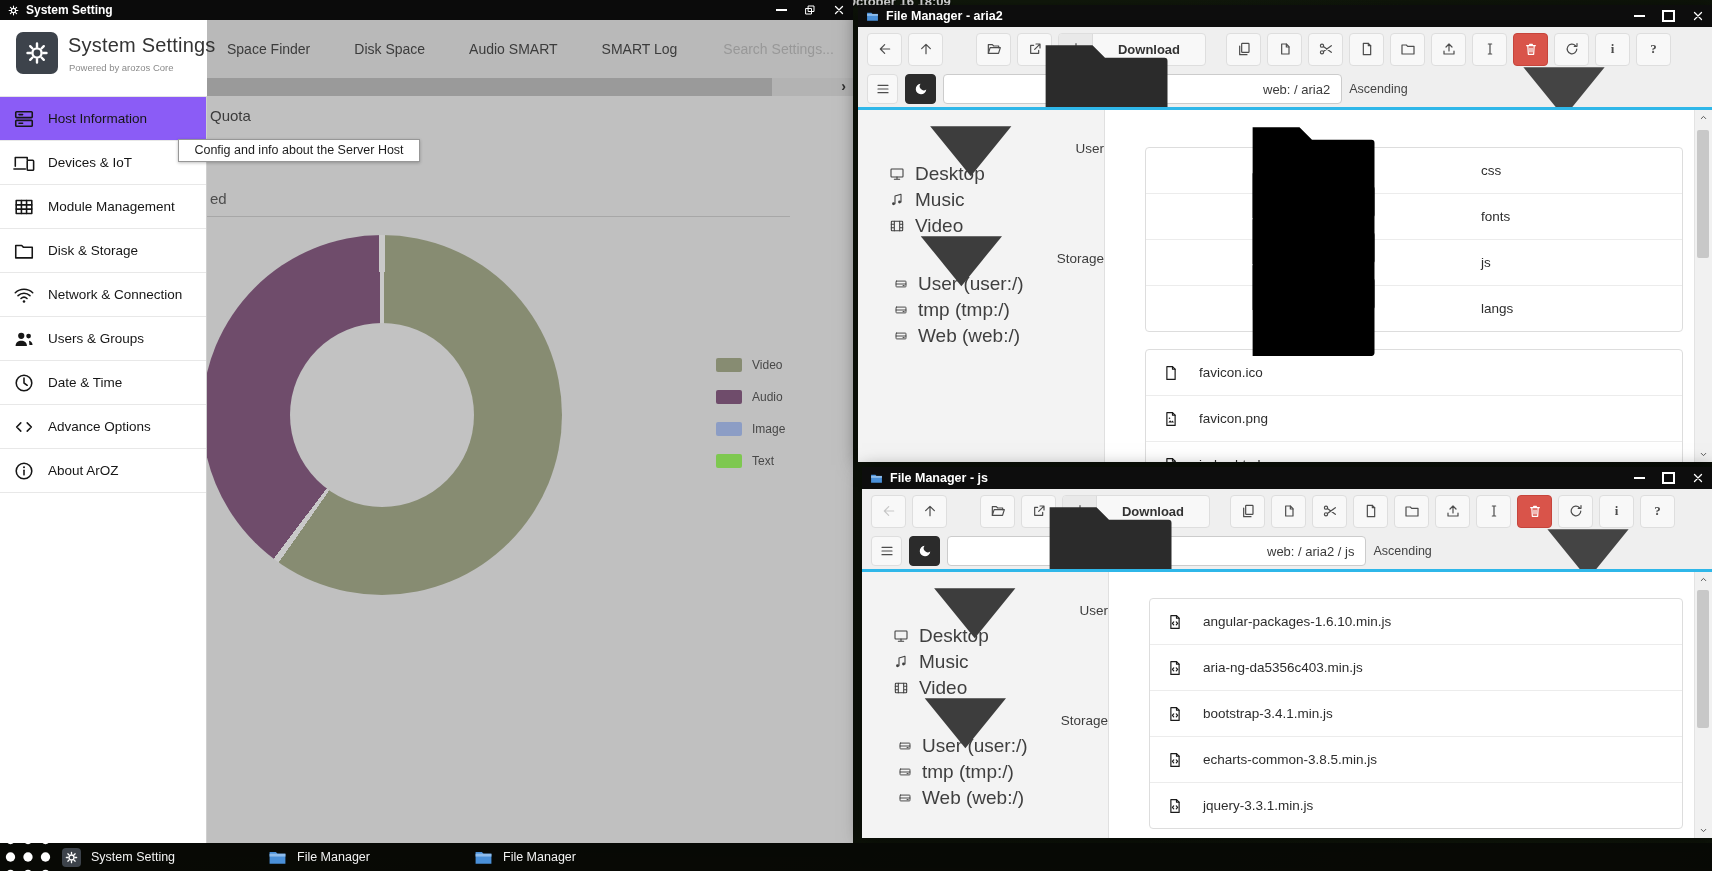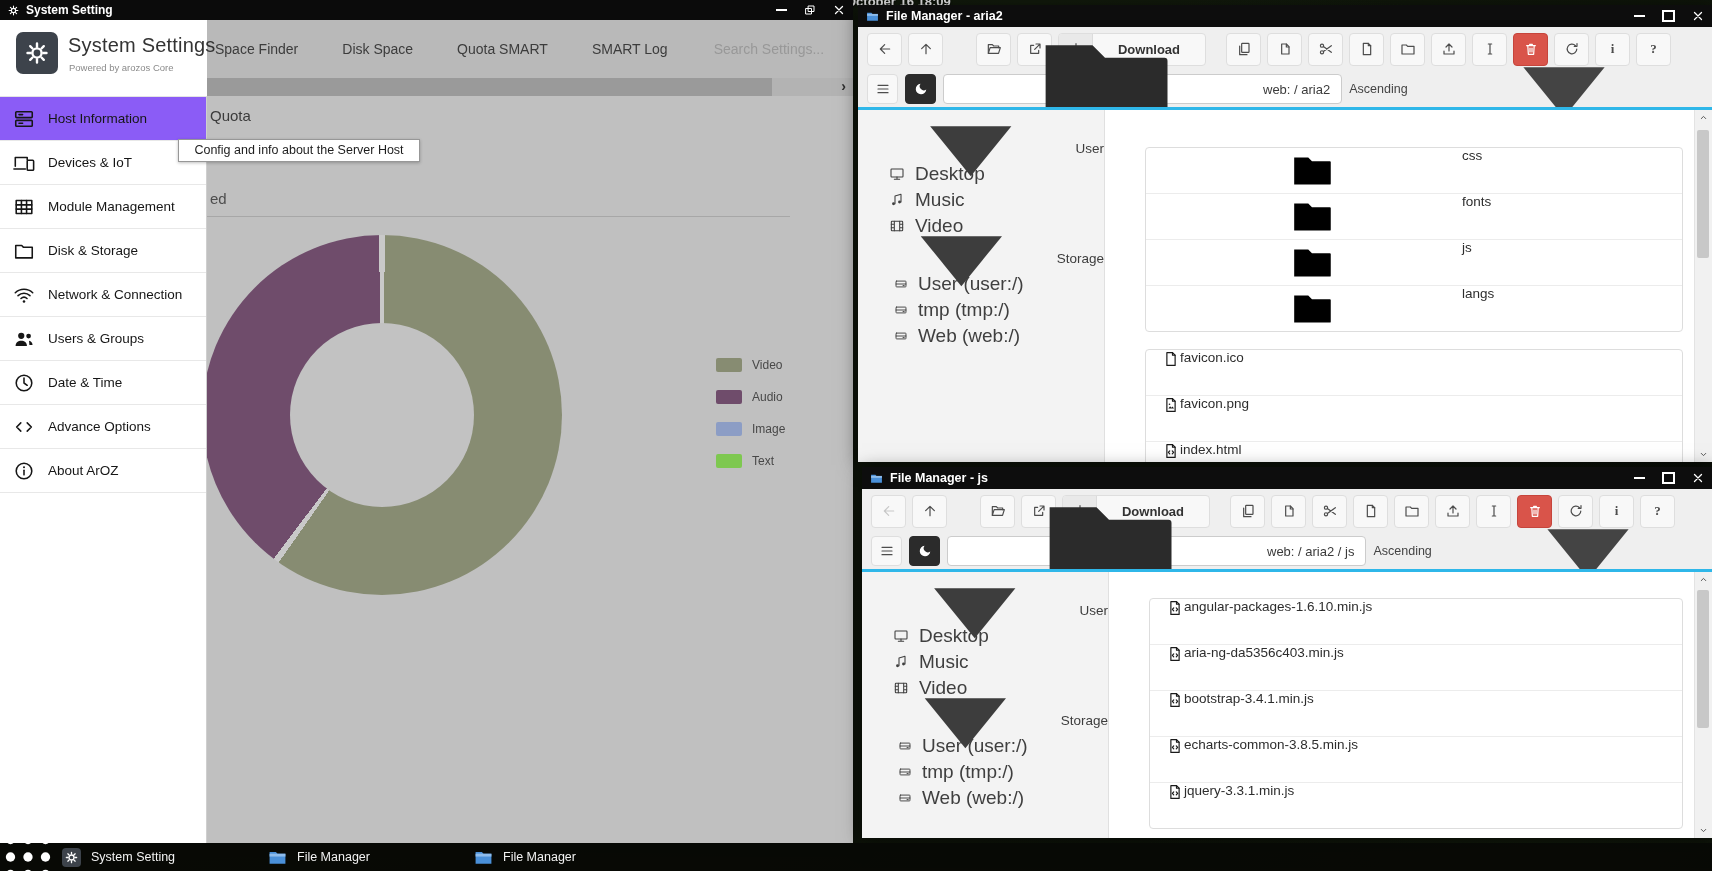--- a/index.html
+++ b/index.html
@@ -29,21 +29,21 @@
 
   
   .ss{left:0;top:0;width:853px;height:843px;background:#fff}
   .ss .tbar{height:20px}
   .ss .tbar .ttl{font-size:12px}
   .ss-body{position:absolute;top:20px;left:0;right:0;bottom:0;background:#fff}
   .ss-logo{position:absolute;left:0;top:0;width:207px;height:76px;background:#fff;z-index:4}
   .ss-logobox{position:absolute;left:16px;top:12px;width:42px;height:42px;background:#3d434b;border-radius:7px;color:#fff;display:flex;align-items:center;justify-content:center}
   .ss-apptitle{position:absolute;left:68px;top:14px;font-size:20px;color:#333;letter-spacing:.2px;white-space:nowrap}
   .ss-powered{position:absolute;left:69px;top:42px;font-size:9.5px;color:#8a8a8a;white-space:nowrap}
-  .ss-tabs{position:absolute;left:207px;top:0;right:0;height:58px;background:#b9b9b9;display:flex;align-items:center;gap:44px;padding-left:8px;box-sizing:border-box}
+  .ss-tabs{position:absolute;left:207px;top:0;right:0;height:58px;background:#b9b9b9;display:flex;align-items:center;gap:44px;padding-left:20px;box-sizing:border-box}
   .ss-tab{font-size:14px;color:#3c3c3c;white-space:nowrap;cursor:default}
   .ss-search{background:transparent;border:none;outline:none;font-size:14px;color:#6e6e6e;width:120px}
   .ss-search::placeholder{color:#989898}
   .ss-tabscroll{position:absolute;left:207px;top:58px;right:0;height:18px;background:#b3b3b3}
   .ss-tabscroll .thumb{position:absolute;left:0;top:0;bottom:0;width:565px;background:#9a9a9a}
   .ss-tabscroll .chev{position:absolute;right:7px;top:0;font-size:14px;font-weight:bold;color:#2e2e2e;line-height:17px}
   .ss-content{position:absolute;left:207px;top:76px;right:0;bottom:0;background:#c0c0c0;overflow:hidden}
   .ss-h1{position:absolute;left:3px;top:11px;font-size:15px;color:#3b3b3b}
   .ss-h2{position:absolute;left:3px;top:94px;font-size:15px;color:#4d4d4d}
   .ss-divider{position:absolute;left:0;top:120px;width:583px;height:1px;background:#a7a7a7}
@@ -87,21 +87,21 @@
   .tsec .lbl{font-size:13.5px}
   .titem{height:26px;display:flex;align-items:center;gap:10px;color:#3f3f3f;cursor:pointer}
   .titem .ic{width:16px;height:16px;stroke-width:1.6}
   .titem .lbl{font-size:19px}
   .titem.lvl1{padding-left:31px}
   .titem.lvl2{padding-left:36px}
   .titem.lvl2 .ic{width:14px;height:14px}
   .tgap{height:6px}
   .fm-files{position:absolute;left:247px;right:17px;top:0;bottom:0;background:#fff;padding:0 12px 0 40px;box-sizing:border-box}
   .fcard{border:1px solid #ddd;border-radius:4px;background:#fff}
-  .frow{height:45px;display:flex;padding-left:16px;border-bottom:1px solid #ececec;cursor:pointer}
+  .frow{height:45px;display:flex;align-items:center;gap:19px;padding-left:16px;border-bottom:1px solid #ececec;cursor:pointer}
   .frow:last-child{border-bottom:none}
   .frow .ic{width:18px;height:18px;color:#1b1b1b;stroke-width:1.6}
   .frow .lbl{font-size:13.5px;color:#2d2d2d}
   .vscroll{position:absolute;right:0;top:0;bottom:0;width:17px;background:#f1f1f1;border-left:1px solid #e3e3e3}
   .sb-arr{position:absolute;left:0;width:17px;height:15px;display:flex;align-items:center;justify-content:center;color:#555}
   .sb-arr .ic{width:9px;height:9px;stroke-width:2.6}
   .sb-thumb{position:absolute;left:2px;width:12px;background:#c8c8c8;border-radius:2px}
 
   
   .taskbar{position:absolute;left:0;right:0;top:843px;height:28px;background:rgba(7,9,5,.93);display:flex;align-items:center;z-index:9}
@@ -306,21 +306,21 @@
       <svg class="ic" style="width:12px;height:12px;stroke-width:2.6">
           <use href="#i-close"></use>
         </svg>
     </div>
   </div>
   <div class="ss-body">
 
     <div class="ss-tabs">
       <span class="ss-tab">Space Finder</span>
       <span class="ss-tab">Disk Space</span>
-      <span class="ss-tab">Quota SMART</span>
+      <span class="ss-tab">Audio SMART</span>
       <span class="ss-tab">SMART Log</span>
       <input class="ss-search" placeholder="Search Settings..." style="">
     </div>
     <div class="ss-tabscroll">
       <div class="thumb"></div>
       <span class="chev">›</span>
     </div>
 
     <div class="ss-content">
       <div class="ss-h1">Quota</div>

